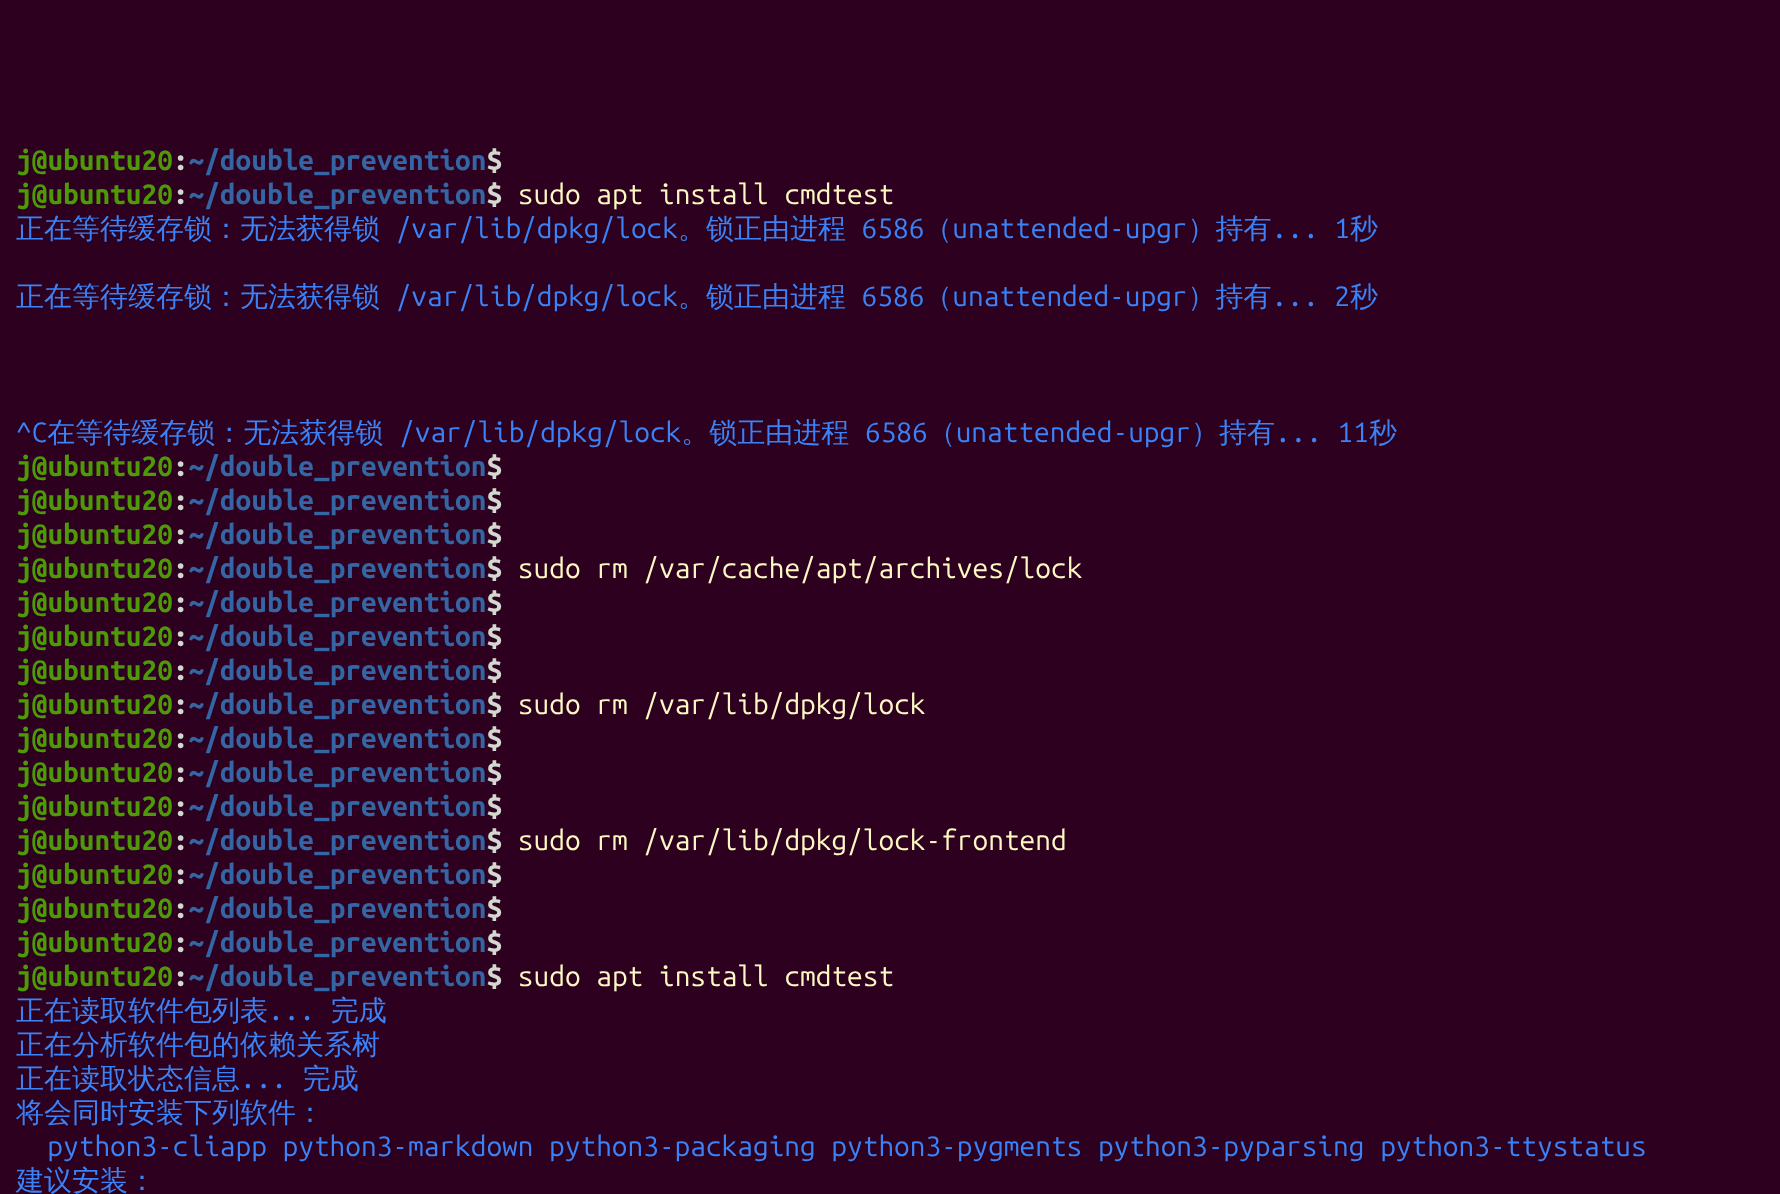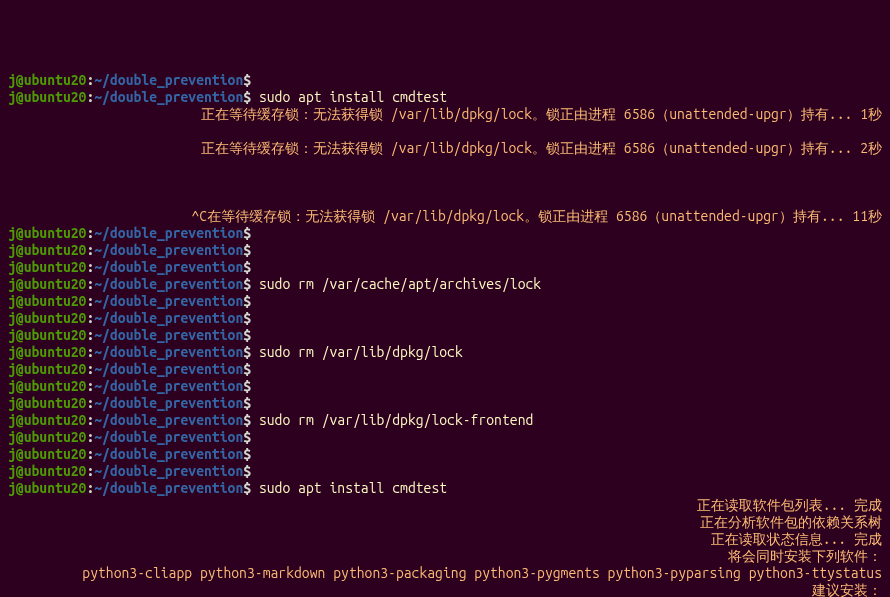--- a/index.html
+++ b/index.html
@@ -39,22 +39,21 @@
       font-weight: bold;
     }
     .dollar {
       color: #d3d7cf;
       font-weight: bold;
     }
     .cmd {
       color: #fef9c3;
     }
     .output {
-      color: #fdba74;
-      text-align: right;
+      color: #3b82f6;
     }
     .line {
       display: block;
     }
     .blank {
       height: 17px;
     }
   </style>
 </head>
 <body>

